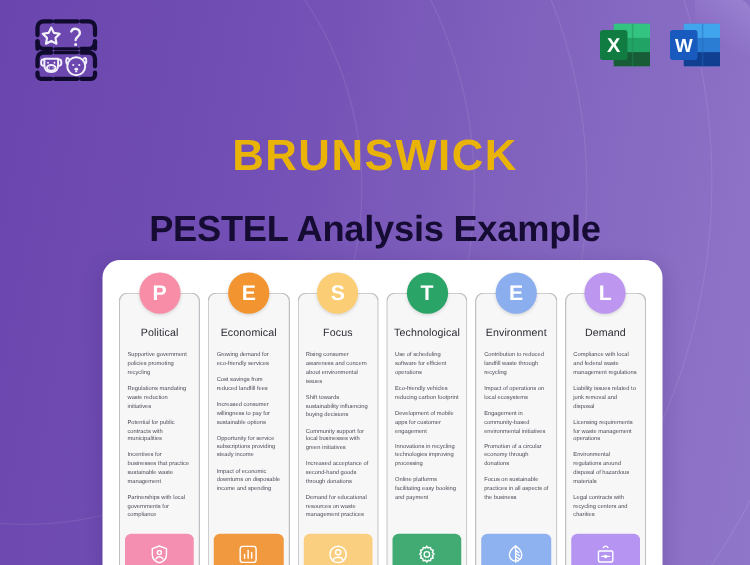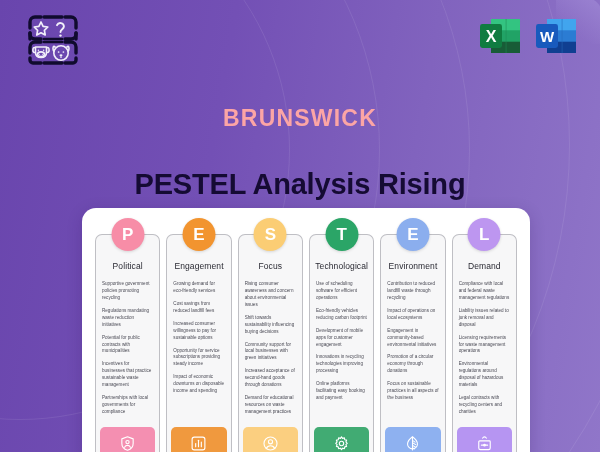--- a/index.html
+++ b/index.html
@@ -41,22 +41,22 @@
   .office-icons {
     position:absolute; right:22px; top:14px;
     display:flex; gap:12px; z-index:6;
   }
   .office-icon { width:44px; height:44px; display:block; }
 
   
   .brand-title {
     position:absolute; top:105px; left:0; width:100%;
     text-align:center;
-    color:#fca5a5;
-    font-size:23px;
+    color:#eab308;
+    font-size:35px;
     font-weight:700;
     letter-spacing:1.2px;
     z-index:5;
   }
   .main-title {
     position:absolute; top:168px; left:0; width:100%;
     text-align:center;
     color:#150B33;
     font-size:29px;
     font-weight:800;
@@ -226,21 +226,21 @@
       <rect x="13" y="5" width="29" height="11.3" fill="#41A5EE"></rect>
       <rect x="13" y="27.7" width="29" height="11.3" fill="#103F91"></rect>
       <rect x="27.5" y="5" width="1.2" height="34" fill="#2569B8" opacity="0.45"></rect>
       <rect x="2" y="10" width="22" height="24" rx="2.4" fill="#185ABD"></rect>
       <text x="13" y="27.5" font-family="'Liberation Sans',sans-serif" font-size="15" font-weight="700" fill="#FFFFFF" text-anchor="middle">W</text>
     </svg>
   </div>
 </div>
 
 <div class="brand-title">BRUNSWICK</div>
-<div class="main-title">PESTEL  Analysis Rising</div>
+<div class="main-title">PESTEL  Analysis Example</div>
 
 <div class="card">
   <div class="columns" id="columns">
       <div class="col">
         <div class="letter-badge" style="background: rgb(247, 141, 167);">P</div>
         <div class="col-head">Political</div>
         <div class="col-body">
           <div class="bullet">Supportive government policies promoting recycling</div>
           <div class="bullet">Regulations mandating waste reduction initiatives</div>
           <div class="bullet">Potential for public contracts with municipalities</div>
@@ -250,21 +250,21 @@
         <div class="col-icon" style="background: rgb(244, 143, 177);">
           <svg viewBox="0 0 24 24" fill="none" stroke="#fff" stroke-width="1.6" stroke-linecap="round" stroke-linejoin="round">
             <path d="M12 2.5 L20 5.5 V12 c0 5 -3.6 8.2 -8 9.5 C7.6 20.2 4 17 4 12 V5.5 Z"></path>
             <circle cx="12" cy="10" r="2.3"></circle>
             <path d="M7.9 17.2 a4.6 4.6 0 0 1 8.2 0"></path>
           </svg>
         </div>
       </div>
       <div class="col">
         <div class="letter-badge" style="background: rgb(242, 148, 47);">E</div>
-        <div class="col-head">Engagement</div>
+        <div class="col-head">Economical</div>
         <div class="col-body">
           <div class="bullet">Growing demand for eco-friendly services</div>
           <div class="bullet">Cost savings from reduced landfill fees</div>
           <div class="bullet">Increased consumer willingness to pay for sustainable options</div>
           <div class="bullet">Opportunity for service subscriptions providing steady income</div>
           <div class="bullet">Impact of economic downturns on disposable income and spending</div>
         </div>
         <div class="col-icon" style="background: rgb(240, 153, 62);">
           <svg viewBox="0 0 24 24" fill="none" stroke="#fff" stroke-width="1.6" stroke-linecap="round" stroke-linejoin="round">
             <rect x="3" y="3" width="18" height="18" rx="3"></rect>

